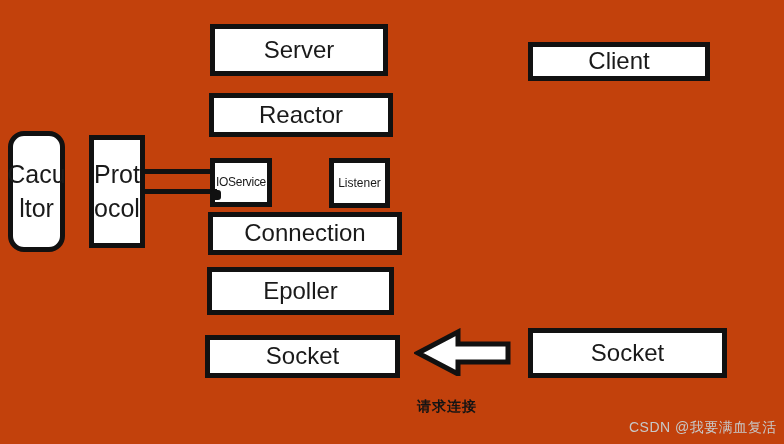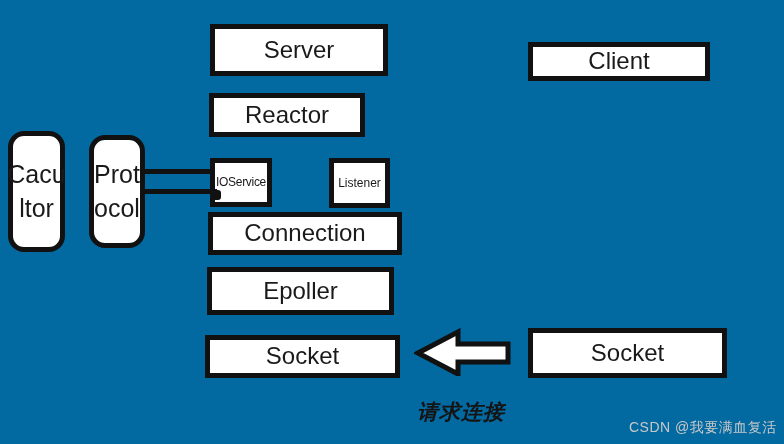--- a/index.html
+++ b/index.html
@@ -4,43 +4,43 @@
 <style>
   html, body {
     margin: 0;
     padding: 0;
     background: #ffffff;
   }
   .stage {
     position: relative;
     width: 784px;
     height: 444px;
-    background: #0369a1;
+    background: #c2410c;
     overflow: hidden;
     font-family: "Liberation Sans", "DejaVu Sans", sans-serif;
   }
   .box {
     position: absolute;
     box-sizing: border-box;
     border: 5px solid #111111;
     background: #ffffff;
     display: flex;
     align-items: center;
     justify-content: center;
     text-align: center;
     font-size: 24px;
     line-height: 1.35;
     color: #1a1a1a;
     white-space: pre-line;
   }
   
   .b-server        { left: 210px; top: 24px;  width: 178px; height: 52px; }
-  .b-reactor       { left: 209px; top: 93px;  width: 156px; height: 44px; }
+  .b-reactor       { left: 209px; top: 93px;  width: 184px; height: 44px; }
   .b-caculator     { left: 8px;   top: 131px; width: 57px;  height: 121px; font-size: 25px; border-radius: 16px; }
-  .b-protocol-left { left: 89px;  top: 135px; width: 56px;  height: 113px; font-size: 25px; border-radius: 16px; }
+  .b-protocol-left { left: 89px;  top: 135px; width: 56px;  height: 113px; font-size: 25px; }
   .b-ioservice     { left: 210px; top: 158px; width: 62px;  height: 49px; font-size: 12px; letter-spacing: -0.3px; }
   .b-listener      { left: 289px; top: 158px; width: 61px;  height: 50px; font-size: 12px; margin-left: 40px; }
   .b-connection    { left: 208px; top: 212px; width: 194px; height: 43px; }
   .b-epoller       { left: 207px; top: 267px; width: 187px; height: 48px; }
   .b-socket-left   { left: 205px; top: 335px; width: 195px; height: 43px; }
   .b-client        { left: 528px; top: 42px;  width: 182px; height: 39px; }
   .b-protocol-right{ left: 528px; top: 113px; width: 188px; height: 45px; }
   .b-socket-right  { left: 528px; top: 328px; width: 199px; height: 50px; }
 
   .connector {
@@ -55,25 +55,24 @@
     position: absolute;
     left: 414px;
     top: 328px;
     width: 98px;
     height: 48px;
   }
   .caption {
     position: absolute;
     left: 417px;
     top: 398px;
-    font-size: 21px;
+    font-size: 14px;
     font-weight: 600;
     color: #141414;
     letter-spacing: 1px;
-    font-style: italic;
   }
   .watermark {
     position: absolute;
     left: 629px;
     top: 419px;
     font-size: 14px;
     color: #c8c8c8;
     letter-spacing: 0.5px;
   }
 </style>

